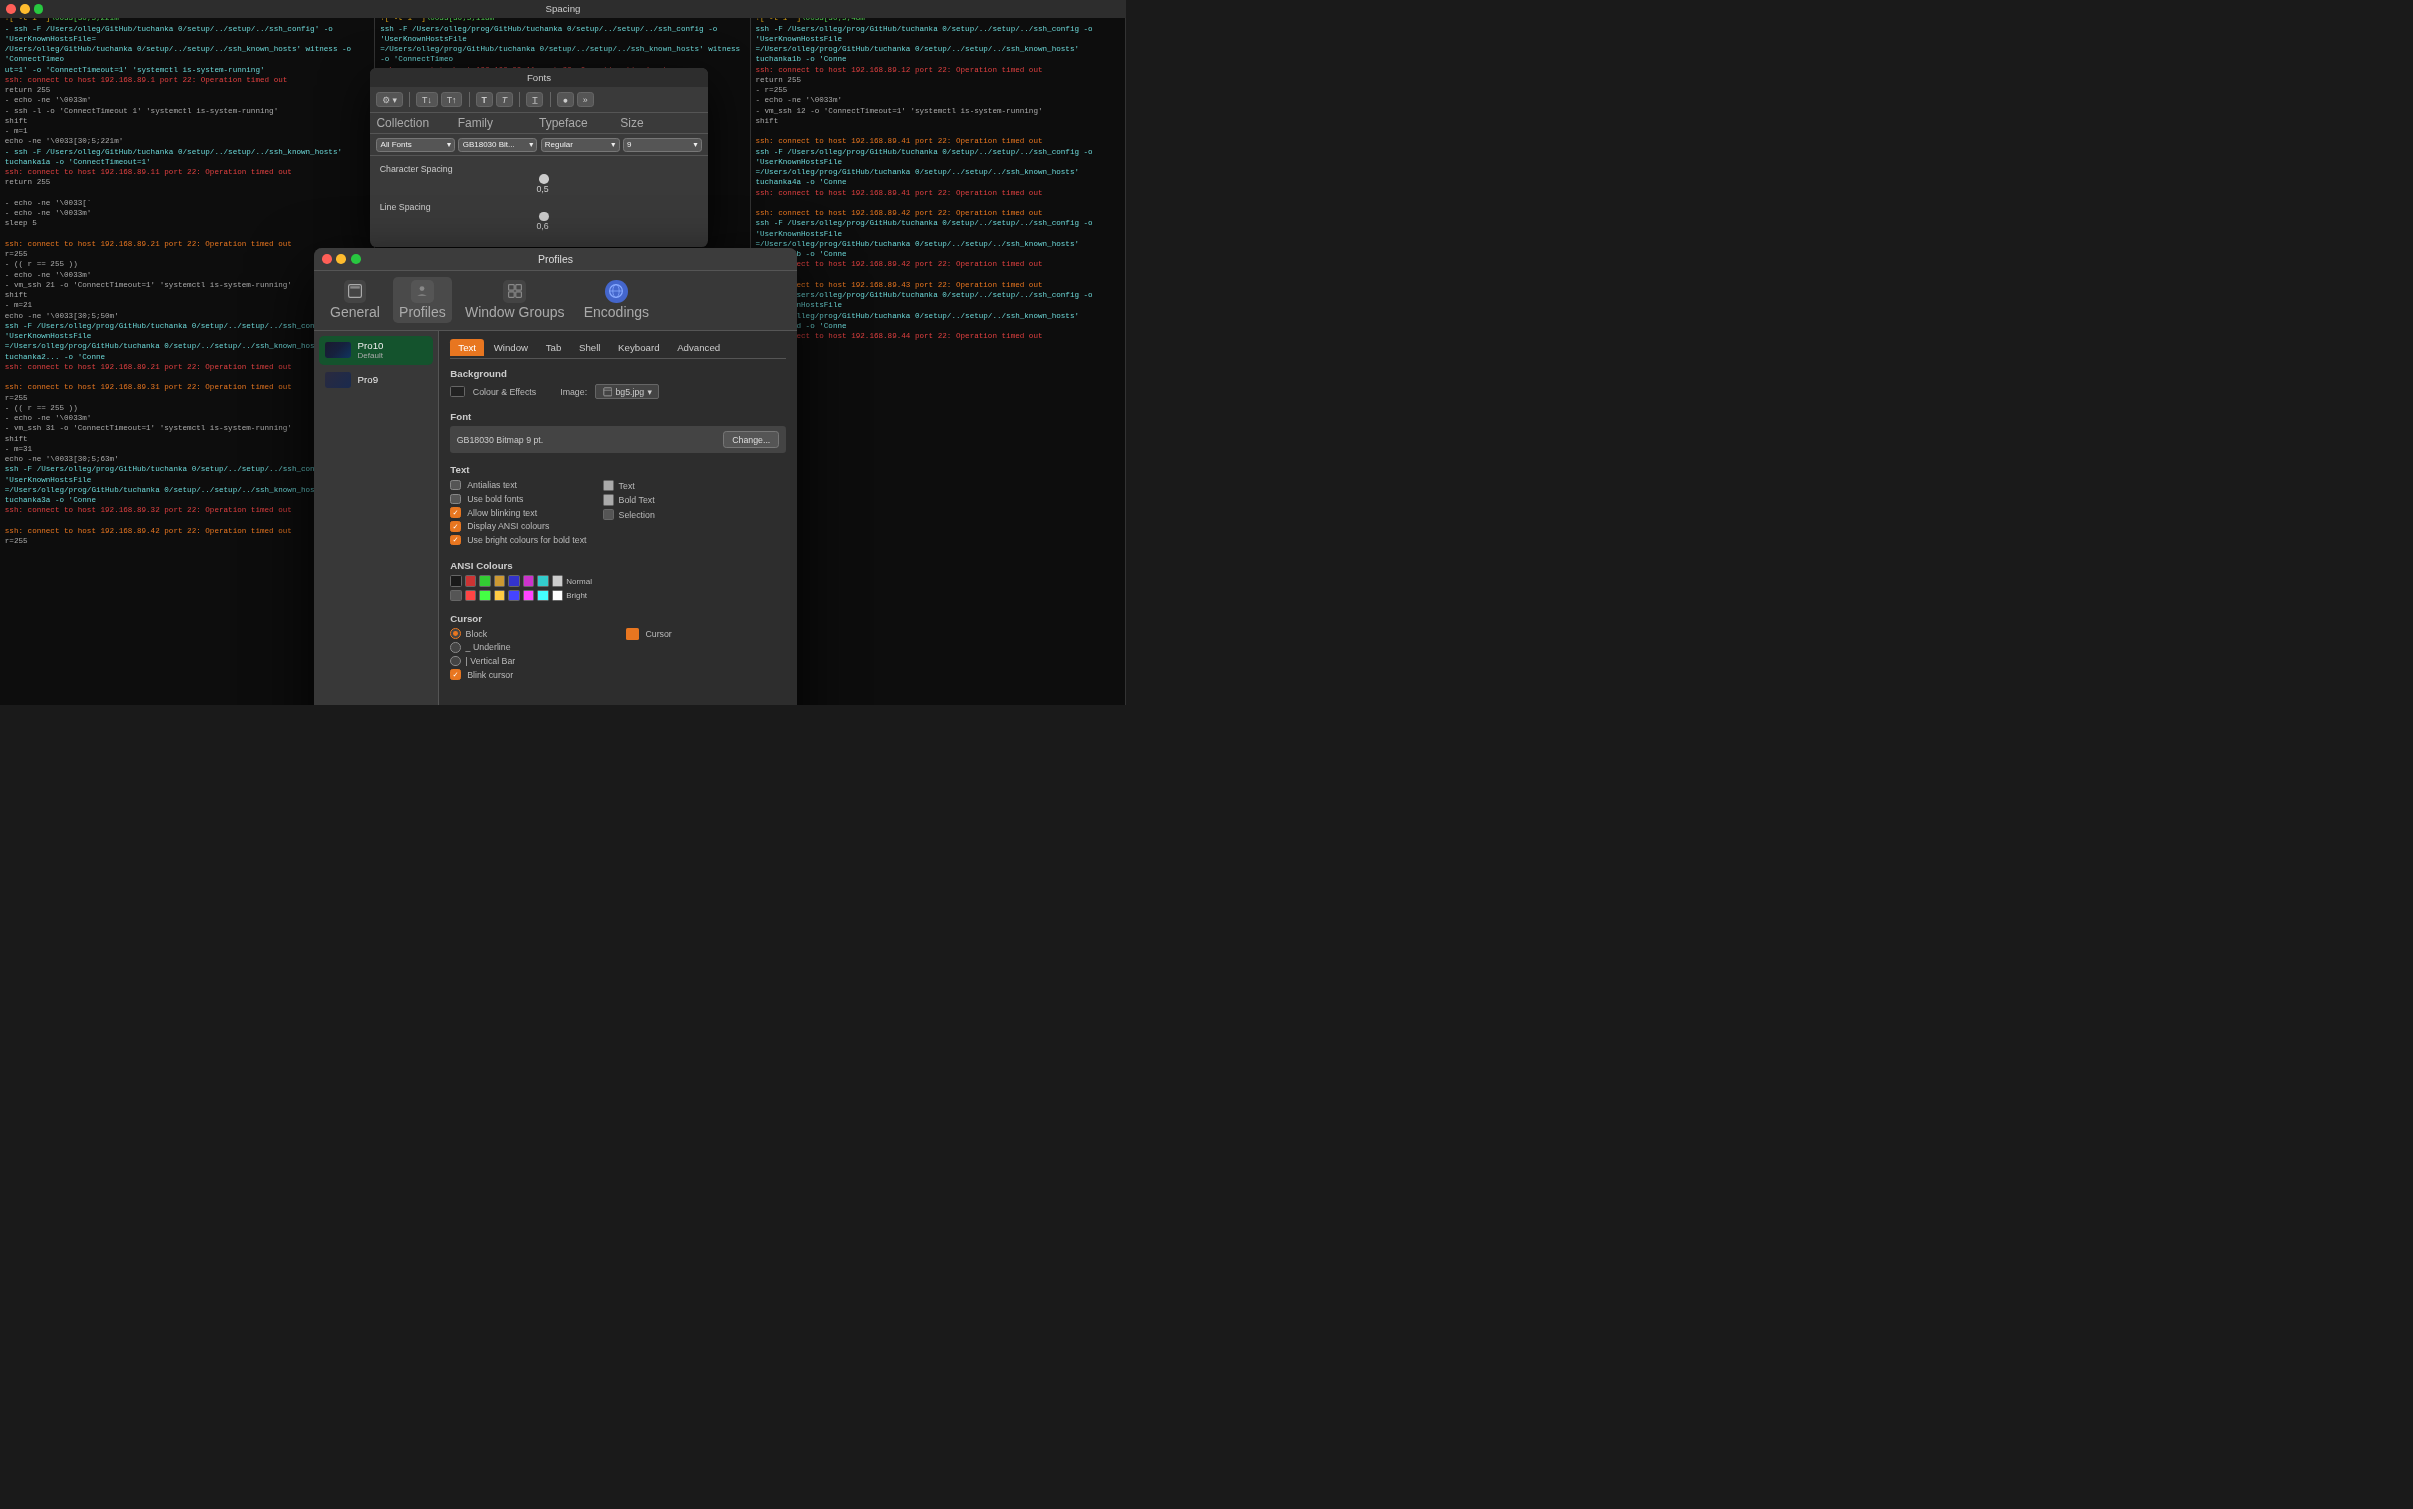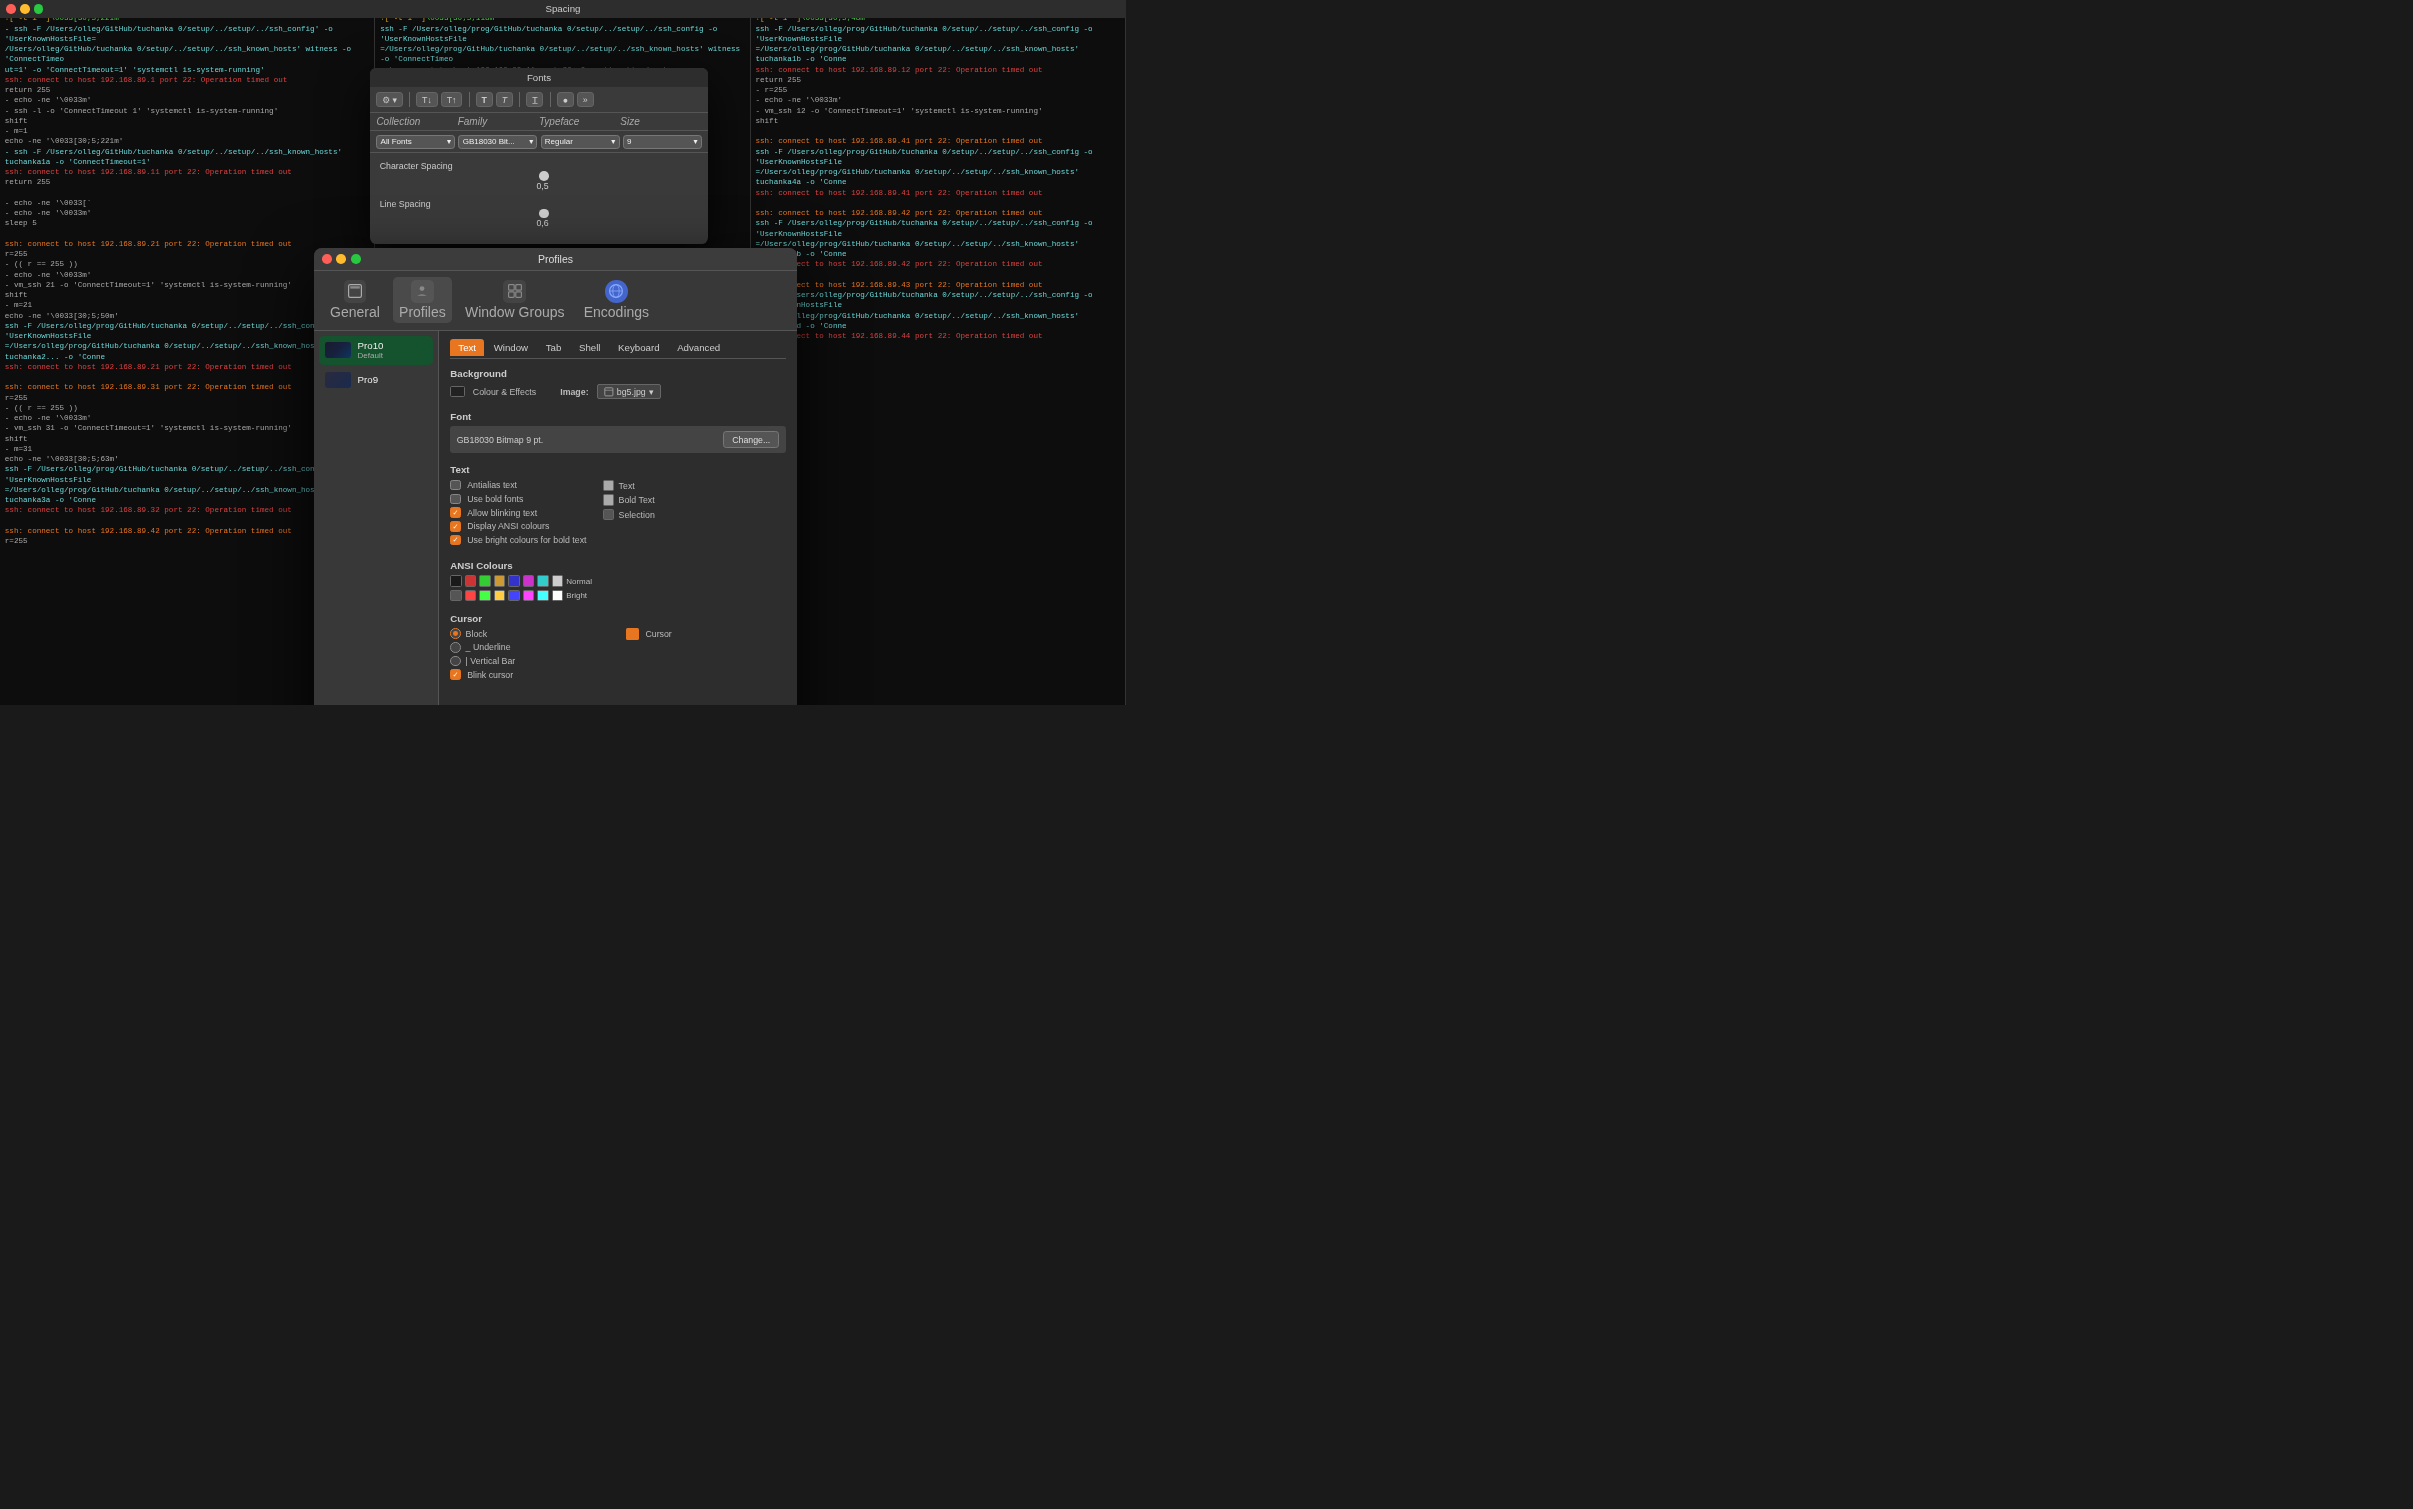--- a/index.html
+++ b/index.html
@@ -104,24 +104,23 @@
       color: #ccc;
       cursor: pointer;
       display: flex;
       align-items: center;
     }
 
     .fonts-header {
       display: grid;
       grid-template-columns: 1fr 1fr 1fr 1fr;
       padding: 3.2px 6.4px;
-      font-size: 10px;
+      font-size: 12px;
       color: #aaa;
       border-bottom: 0.8px solid #555;
-      font-style: italic;
     }
 
     .fonts-selects {
       display: grid;
       grid-template-columns: 1fr 1fr 1fr 1fr;
       padding: 3.2px 6.4px;
       gap: 3.2px;
       border-bottom: 0.8px solid #555;
     }
 
@@ -816,21 +815,21 @@
         <div class="settings-tab">Shell</div>
         <div class="settings-tab">Keyboard</div>
         <div class="settings-tab">Advanced</div>
       </div>
 
       <div class="settings-section">
         <div class="section-title">Background</div>
         <div class="bg-row">
           <div class="bg-swatch"></div>
           <span class="bg-label">Colour &amp; Effects</span>
-          <span class="bg-label" style="margin-left:16px;font-weight:bold;">Image:</span>
+          <span class="bg-label" style="margin-left:16px;">Image:</span>
           <div class="image-selector">
             <svg width="9.7" height="9.7" viewBox="0 0 12 12">
               <rect x="1" y="1" width="10" height="10" rx="1" fill="none" stroke="#aaa" stroke-width="1"></rect>
               <line x1="1" y1="4" x2="11" y2="4" stroke="#aaa" stroke-width="0.8"></line>
             </svg>
             <span>bg5.jpg</span>
             <span>▾</span>
           </div>
         </div>
       </div>

